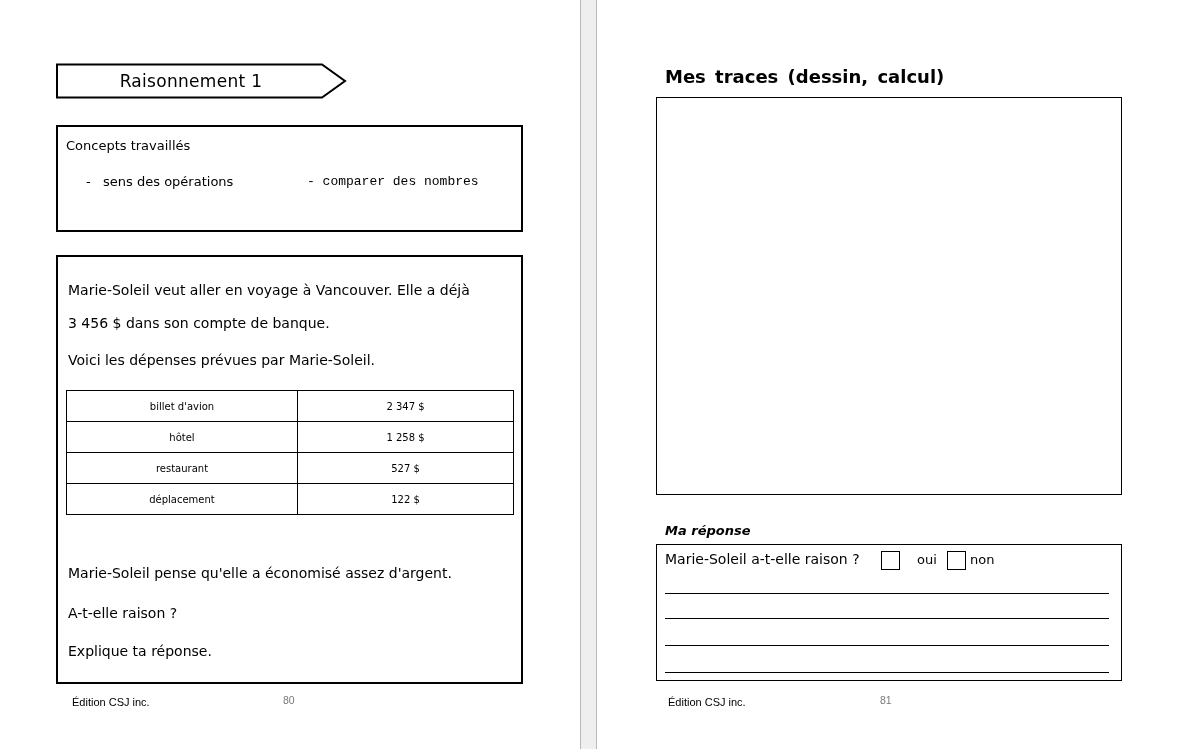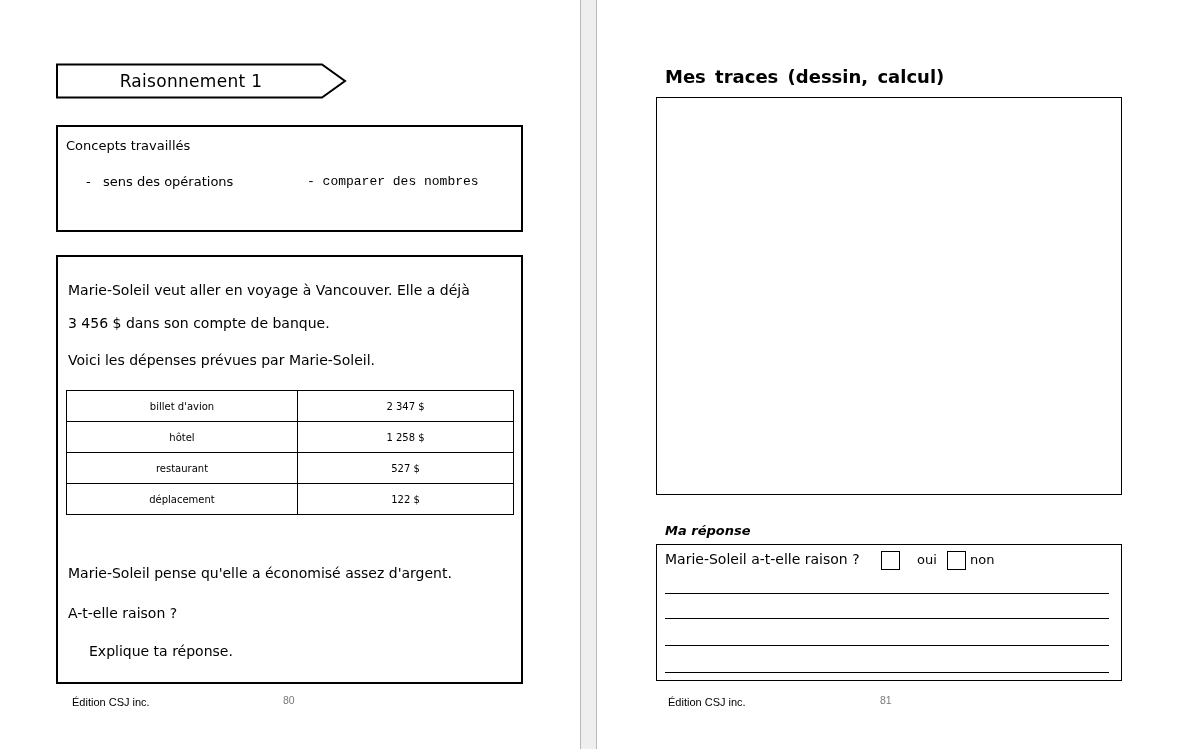--- a/index.html
+++ b/index.html
@@ -27,21 +27,21 @@
   .concepts-title{left:8px;top:11px;font-size:13px;}
   .concept-item{top:47px;font-size:13px;white-space:pre;}
   .concept-item.c1{left:28px;}
   .concept-item.c2{left:249px;font-family:Liberation Mono, monospace;}
 
   .problem-box{
     left:56px;top:255px;width:467px;height:429px;border:2px solid #000;box-sizing:border-box;
   }
   .para{left:10px;font-size:14px;white-space:nowrap;}
   .p1{top:25px;} .p2{top:58px;} .p3{top:95px;}
-  .q1{top:308px;} .q2{top:348px;} .q3{top:386px;margin-left:21px;}
+  .q1{top:308px;} .q2{top:348px;} .q3{top:386px;}
 
   table.expenses{
     position:absolute;left:8px;top:133px;border-collapse:collapse;table-layout:fixed;
   }
   table.expenses td{
     border:1.5px solid #000;height:30px;text-align:center;vertical-align:middle;
     font-size:10px;padding:0;
   }
   td.col-item{width:230px;} td.col-amount{width:215px;}
 

